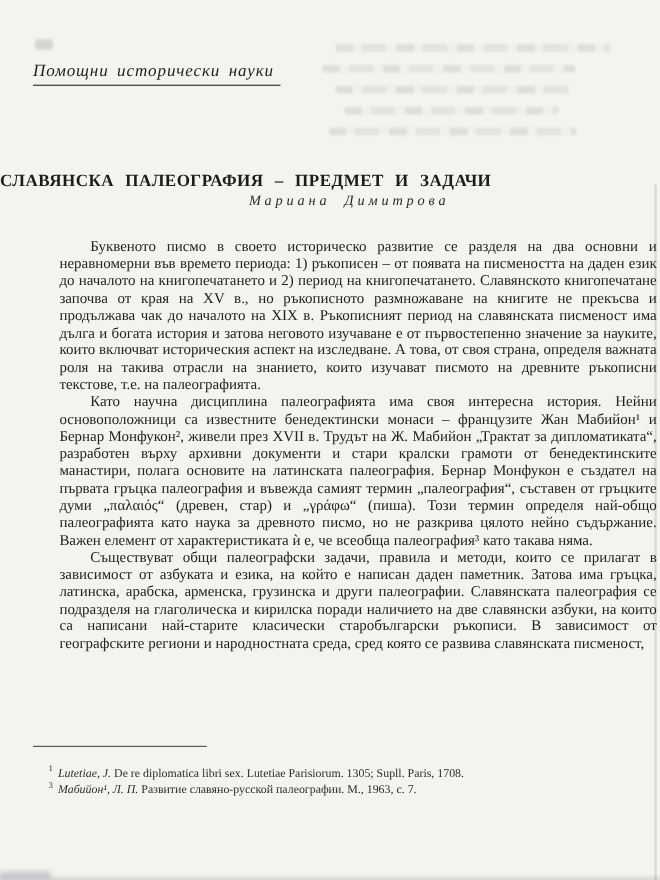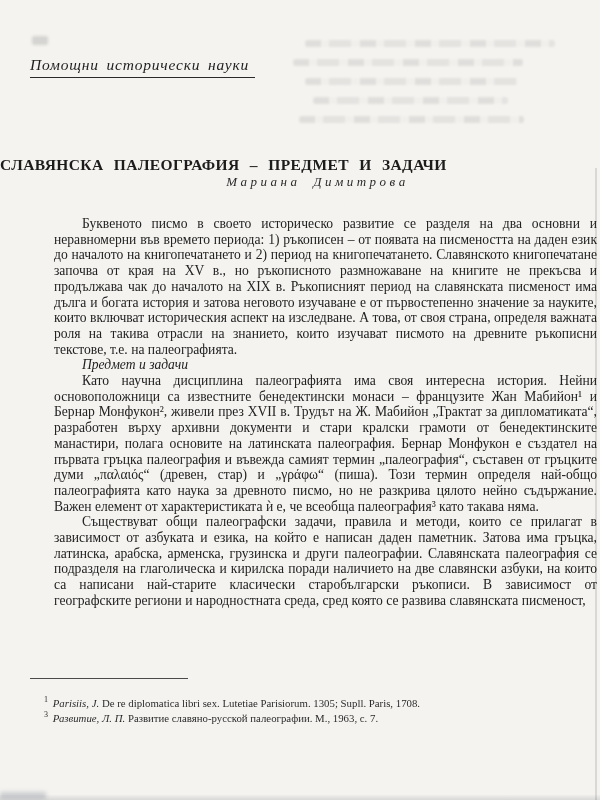--- a/index.html
+++ b/index.html
@@ -111,24 +111,23 @@
   <div class="smudge-bottomleft"></div>
   <div class="scan-edge-bottom"></div>
 
   <div class="running-head">Помощни исторически науки</div>
 
   <div class="title">СЛАВЯНСКА ПАЛЕОГРАФИЯ – ПРЕДМЕТ И ЗАДАЧИ</div>
   <div class="author">Мариана Димитрова</div>
 
   <div class="body-text">
     <p>Буквеното писмо в своето историческо развитие се разделя на два основни и неравномерни във времето периода: 1) ръкописен – от появата на писмеността на даден език до началото на книгопечатането и 2) период на книгопечатането. Славянското книгопечатане започва от края на XV в., но ръкописното размножаване на книгите не прекъсва и продължава чак до началото на XIX в. Ръкописният период на славянската писменост има дълга и богата история и затова неговото изучаване е от първостепенно значение за науките, които включват историческия аспект на изследване. А това, от своя страна, определя важната роля на такива отрасли на знанието, които изучават писмото на древните ръкописни текстове, т.е. на палеографията.</p>
-    <p class="section-heading">Предмет и задачи</p>
     <p>Като научна дисциплина палеографията има своя интересна история. Нейни основоположници са известните бенедектински монаси – французите Жан Мабийон¹ и Бернар Монфукон², живели през XVII в. Трудът на Ж. Мабийон „Трактат за дипломатиката“, разработен върху архивни документи и стари кралски грамоти от бенедектинските манастири, полага основите на латинската палеография. Бернар Монфукон е създател на първата гръцка палеография и въвежда самият термин „палеография“, съставен от гръцките думи „παλαιός“ (древен, стар) и „γράφω“ (пиша). Този термин определя най-общо палеографията като наука за древното писмо, но не разкрива цялото нейно съдържание. Важен елемент от характеристиката ѝ е, че всеобща палеография³ като такава няма.</p>
     <p>Съществуват общи палеографски задачи, правила и методи, които се прилагат в зависимост от азбуката и езика, на който е написан даден паметник. Затова има гръцка, латинска, арабска, арменска, грузинска и други палеографии. Славянската палеография се подразделя на глаголическа и кирилска поради наличието на две славянски азбуки, на които са написани най-старите класически старобългарски ръкописи. В зависимост от географските региони и народностната среда, сред която се развива славянската писменост,</p>
   </div>
 
   <div class="footnote-divider"></div>
   <div class="footnotes">
-    <p class="footnote"><sup class="fn-marker">1</sup> <span class="fn-author">Parisiis, J.</span> <span>De re diplomatica libri sex. Lutetiae Parisiorum. 1305; Supll. Paris, 1708.</span></p>
-    <p class="footnote"><sup class="fn-marker">3</sup> <span class="fn-author">Развитие, Л. П.</span> <span>Развитие славяно-русской палеографии. М., 1963, с. 7.</span></p>
+    <p class="footnote"><sup class="fn-marker">1</sup> <span class="fn-author">Lutetiae, J.</span> <span>De re diplomatica libri sex. Lutetiae Parisiorum. 1305; Supll. Paris, 1708.</span></p>
+    <p class="footnote"><sup class="fn-marker">3</sup> <span class="fn-author">Мабийон¹, Л. П.</span> <span>Развитие славяно-русской палеографии. М., 1963, с. 7.</span></p>
   </div>
 
 </div>
 
 </body></html>

